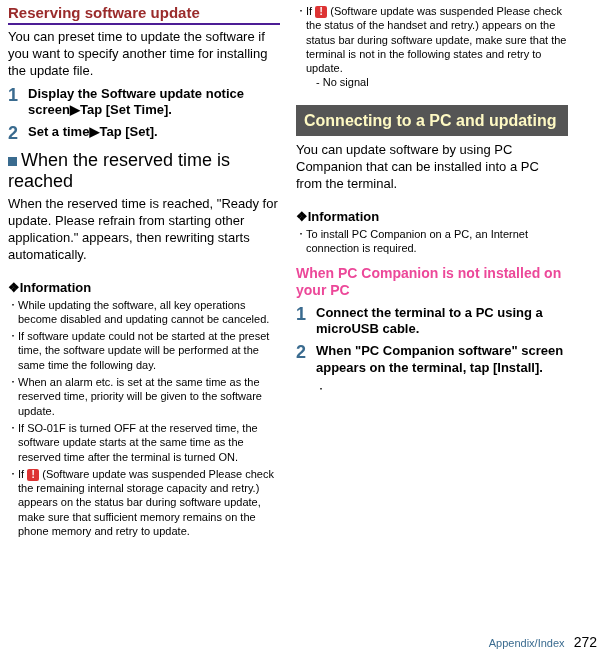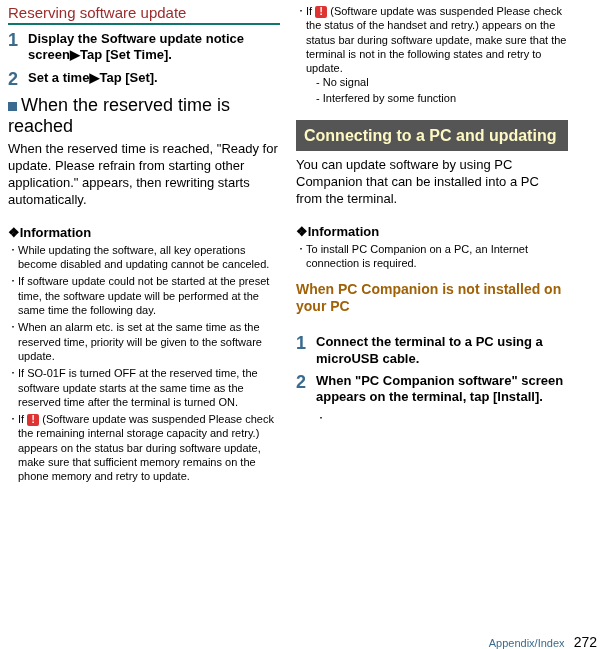--- a/index.html
+++ b/index.html
@@ -1,44 +1,45 @@
 <!DOCTYPE html>
 <html><head>
 <meta charset="utf-8">
 <style>
 body{margin:0;font-family:Arial,Helvetica,sans-serif;font-size:12px;color:#000;background:#fff;width:609px}
 .page{display:flex;height:630px}
 .col{width:288px;padding:0 8px;box-sizing:border-box}
-.heading-sw{color:#9a2b2b;font-weight:normal;font-size:15px;border-bottom:2px solid #0f766e;padding-bottom:2px;margin:4px 0 4px 0}
+.heading-sw{color:#9a2b2b;font-weight:bold;font-size:15px;border-bottom:2px solid #4c1d95;padding-bottom:2px;margin:4px 0 4px 0}
 .body-text{font-size:13px;line-height:1.3;margin:4px 0}
 .step{display:flex;margin:6px 0}
 .step-num{color:#3a6b8f;font-weight:bold;font-size:18px;width:20px;flex-shrink:0;line-height:1.1}
 .step-text{font-weight:bold;font-size:13px;line-height:1.25}
 .sub-step{font-size:12px;margin-left:20px;margin-top:2px}
 .sq-heading{margin-top:4px}
 .sq-mark{display:inline-block;width:9px;height:9px;background:#3a6b8f;margin-right:4px}
 .info-h{font-weight:bold;font-size:13px;margin-top:16px}
 .bullet{display:flex;font-size:11px;line-height:1.3;margin-top:3px}
 .bullet-dot{width:10px;flex-shrink:0;text-align:center}
 .dash-list{margin-left:20px;font-size:11px;line-height:1.4}
 .connect-box{background:#555;color:#fef9c3;font-weight:bold;font-size:16px;padding:6px 8px;margin:14px 0 6px 0;line-height:1.2}
-.gray-h{color:#a16207;font-weight:bold;font-size:14px;line-height:1.2;margin:10px 0 20px 0}
+.gray-h{color:#ec4899;font-weight:bold;font-size:14px;line-height:1.2;margin:10px 0 6px 0}
 .warn-icon{display:inline-block;width:12px;height:12px;background:#d33;border-radius:2px;color:#fff;font-weight:bold;font-size:10px;text-align:center;line-height:12px;vertical-align:middle}
 .footer{text-align:right;padding:4px 12px;font-size:11px}
 .footer-label{color:#3a6b8f;font-weight:normal}
 .footer-num{font-size:14px;margin-left:6px}
 .arrow{font-weight:bold}
 </style>
 </head>
 <body>
 
 <div class="page">
 
 <div class="col">
 <div class="heading-sw">Reserving software update</div>
+<div class="body-text">You can preset time to update the software if you want to specify another time for installing the update file.</div>
 
 <div class="step">
 <div class="step-num">1</div>
 <div class="step-text"><span>Display the Software update notice screen</span><span class="arrow">▶</span><span>Tap [Set Time].</span></div>
 </div>
 
 <div class="step">
 <div class="step-num">2</div>
 <div class="step-text"><span>Set a time</span><span class="arrow">▶</span><span>Tap [Set].</span></div>
 </div>
@@ -68,21 +69,20 @@
         <div><span>If </span><span class="warn-icon">!</span><span> (Software update was suspended Please check the remaining internal storage capacity and retry.) appears on the status bar during software update, make sure that sufficient memory remains on the phone memory and retry to update.</span></div>
       </div>
 </div>
 
 <div class="col" style="border-left:none">
 <div class="bullet" style="margin-top:4px">
         <div class="bullet-dot">･</div>
         <div><span>If </span><span class="warn-icon">!</span><span> (Software update was suspended Please check the status of the handset and retry.) appears on the status bar during software update, make sure that the terminal is not in the following states and retry to update.</span></div>
       </div>
 <div class="dash-list">-  No signal</div>
-<div class="dash-list">-  Interfered by some function</div>
 
 <div class="connect-box">Connecting to a PC and updating</div>
 <div class="body-text">You can update software by using PC Companion that can be installed into a PC from the terminal.</div>
 
 <div class="info-h">❖Information</div>
 <div class="bullet">
         <div class="bullet-dot">･</div>
         <div>To install PC Companion on a PC, an Internet connection is required.</div>
       </div>
 

